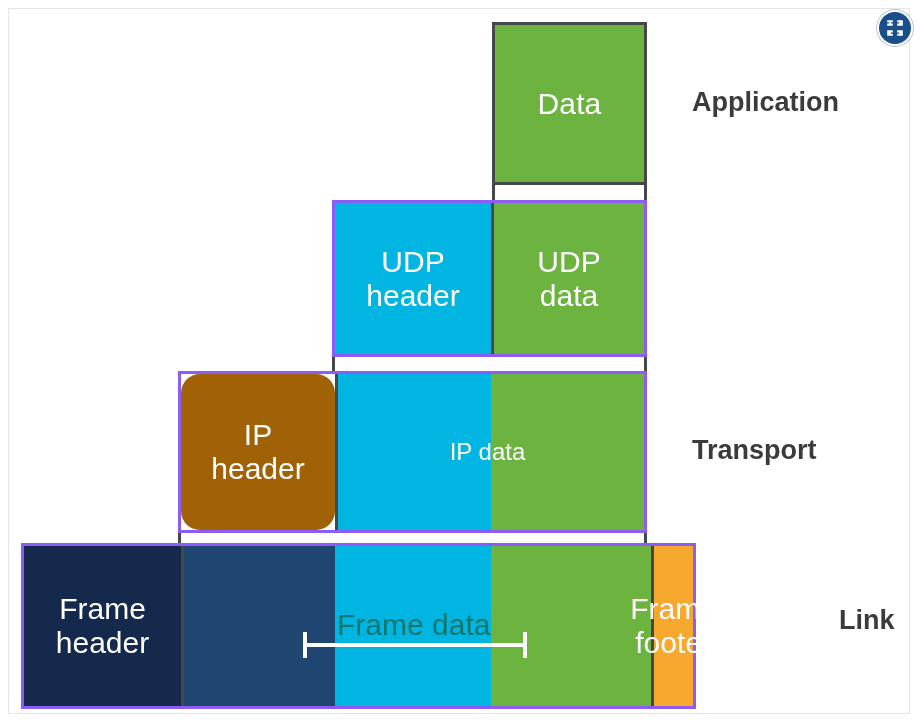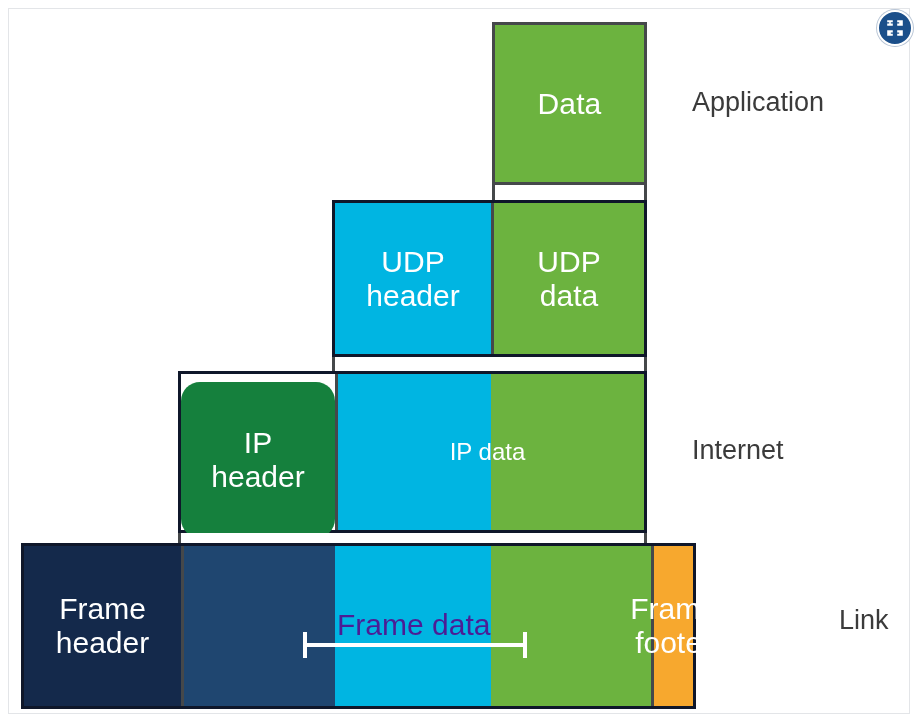--- a/index.html
+++ b/index.html
@@ -58,38 +58,38 @@
     font-size: 30px;
     line-height: 1.12;
     text-align: center;
     white-space: pre-line;
   }
 
   
   .row {
     position: absolute;
     box-sizing: border-box;
-    border: 3px solid #0f172a;
+    border: 3px solid #8b5cf6;
     background: #ffffff;
   }
 
   
   .gap-band {
     position: absolute;
     box-sizing: border-box;
     border-left: 3px solid #45484a;
     border-right: 3px solid #45484a;
     background: #ffffff;
   }
 
   
   .layer-label {
     position: absolute;
     font-size: 27px;
-    font-weight: normal;
+    font-weight: bold;
     color: #3b3b3b;
     white-space: nowrap;
   }
 
   
   #frame-data-bar {
     position: absolute;
     pointer-events: none;
   }
   #frame-data-bar .bar-line {
@@ -105,21 +105,21 @@
     width: 4px;
     height: 26px;
     background: #ffffff;
     top: 0;
   }
   #frame-data-bar .cap-left  { left: 0; }
   #frame-data-bar .cap-right { right: 0; }
 
   #frame-data-label {
     position: absolute;
-    color: #4c1d95;
+    color: #0f766e;
     font-size: 30px;
     white-space: nowrap;
   }
 
   
   #expand-button {
     position: absolute;
     width: 32px;
     height: 32px;
     border-radius: 50%;
@@ -147,21 +147,21 @@
   <div class="row" style="left:332px; top:200px; width:315px; height:157px;">
     <div class="seg" style="left:0; top:0; width:156px; height:100%; background:#00B5E2;">UDP
 header</div>
     <div class="seg" style="left:156px; top:0; right:0; height:100%; background:#6CB33F; border-left:3px solid #45484a;">UDP
 data</div>
   </div>
 
   <div class="gap-band" style="left:332px; top:357px; width:315px; height:16px;"></div>
 
   <div class="row" style="left:178px; top:371px; width:469px; height:162px;">
-    <div class="seg" style="left:0; top:8px; width:154px; height:100%; background:#15803d;border-radius:19px;">IP
+    <div class="seg" style="left:0; top:0; width:154px; height:100%; background:#a16207;border-radius:19px;">IP
 header</div>
     <div class="seg" style="left:154px; top:0; width:156px; height:100%; background:#00B5E2; border-left:3px solid #45484a;"></div>
     <div class="seg" style="left:310px; top:0; right:0; height:100%; background:#6CB33F;"></div>
   </div>
 
   <div class="seg" style="left:334px; top:371px; width:307px; height:162px; font-size:24px;">IP data</div>
 
   <div class="gap-band" style="left:178px; top:533px; width:469px; height:12px;"></div>
 
   <div class="row" style="left:21px; top:543px; width:675px; height:166px;">
@@ -178,21 +178,21 @@
 
   <div id="frame-data-bar" style="left:303px; top:632px; width:224px; height:26px;">
     <div class="bar-cap cap-left"></div>
     <div class="bar-line"></div>
     <div class="bar-cap cap-right"></div>
   </div>
 
   <div class="layer-label" style="left:692px; top:87px;">Application</div>
 
 
-  <div class="layer-label" style="left:692px; top:435px;">Internet</div>
+  <div class="layer-label" style="left:692px; top:435px;">Transport</div>
 
   <div class="layer-label" style="left:839px; top:605px;">Link</div>
 
   <div id="expand-button" style="left:877px; top:10px;">
     <span>
       <svg width="18" height="18" viewBox="0 0 18 18" aria-hidden="true">
         <g fill="#ffffff">
 
           <path d="M1.2 1.2 h5.6 v2.0 h-2.0 v1.4 h2.0 v2.2 h-5.6 v-2.2 h2.0 v-1.4 h-2.0 z"></path>
           <path d="M11.2 1.2 h5.6 v5.6 h-5.6 v-2.2 h2.0 v-1.4 h-2.0 z"></path>

